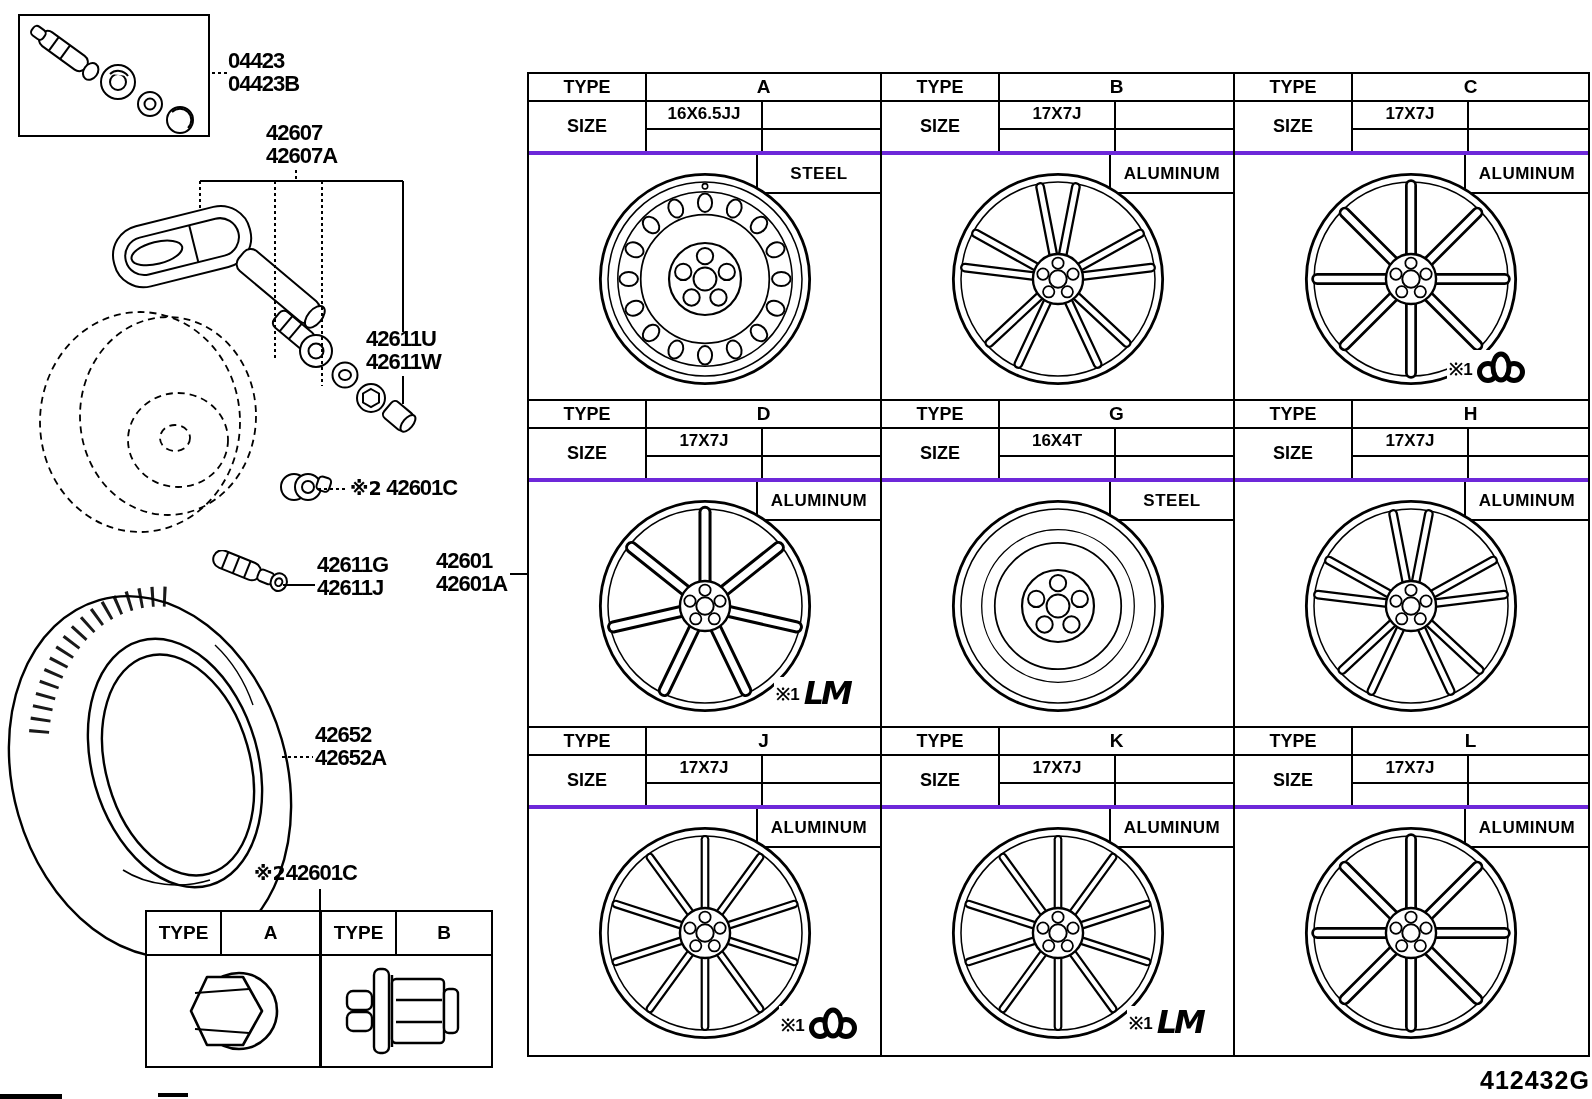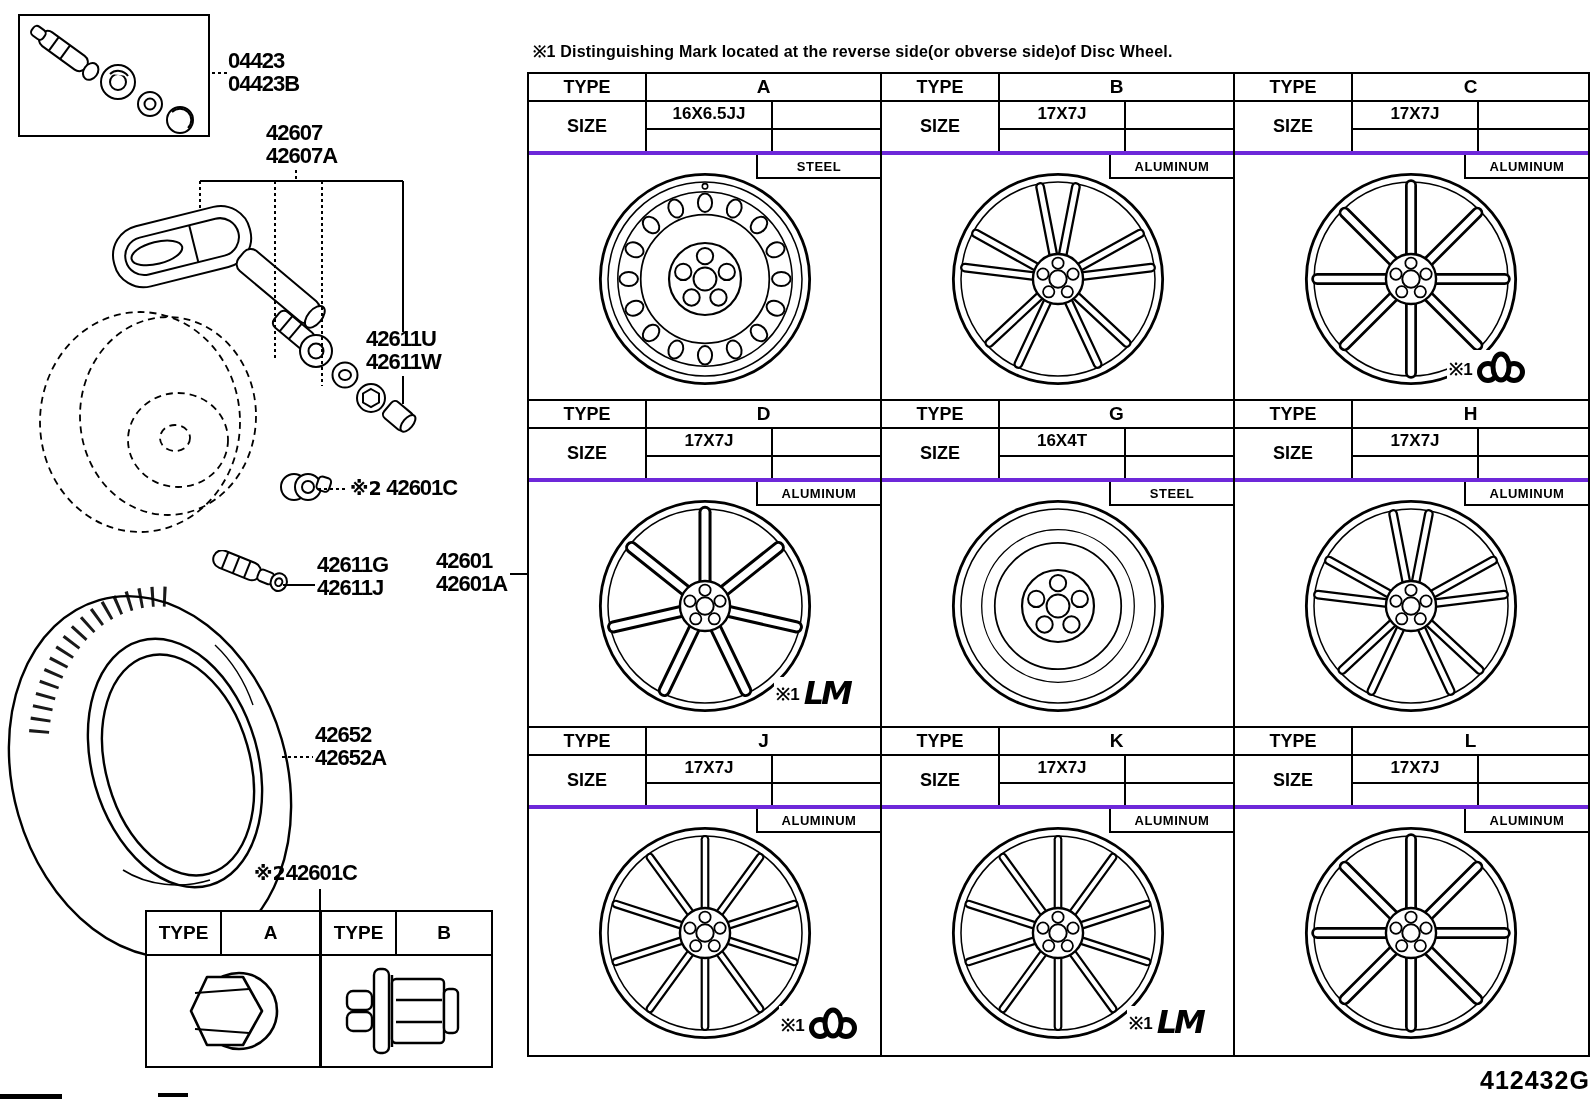--- a/index.html
+++ b/index.html
@@ -15,46 +15,45 @@
   
   #grid{position:absolute;left:527px;top:72px;width:1063px;height:985px;border:2px solid #000;background:#fff}
   .panel{position:absolute;width:353px;height:327px;background:#fff}
   .panel.br{border-right:2px solid #000}
   .panel.bb{border-bottom:2px solid #000}
   .hrow{height:28px;display:flex;border-bottom:2px solid #000;font-weight:bold;font-size:18px}
   .srow{height:53px;display:flex;border-bottom:4px solid #6d28d9;font-weight:bold;font-size:17px}
   .hlabel{width:118px;border-right:2px solid #000;display:flex;align-items:center;justify-content:center}
   .slabel{font-size:18px}
   .hletter{flex:1;display:flex;align-items:center;justify-content:center;font-size:19px}
-  .sval{width:126px;border-right:2px solid #000;position:relative;text-align:center;padding-top:2px}
+  .sval{width:116px;border-right:2px solid #000;position:relative;text-align:center;padding-top:2px}
   .sval::after{content:'';position:absolute;left:-2px;right:0;top:26px;border-top:2px solid #000}
   .sblank{flex:1;position:relative}
   .sblank::after{content:'';position:absolute;left:0;right:0;top:26px;border-top:2px solid #000}
-  .mat{position:absolute;right:0;top:81px;width:124px;height:24px;border-left:2px solid #000;border-bottom:2px solid #000;
-       display:flex;align-items:center;justify-content:center;font-weight:bold;font-size:13px;background:#fff;letter-spacing:0.5px}
+  .mat{position:absolute;right:0;top:81px;width:124px;height:39px;border-left:2px solid #000;border-bottom:2px solid #000;
+       display:flex;align-items:center;justify-content:center;font-weight:bold;font-size:17px;background:#fff;letter-spacing:0.5px}
   .wheel{position:absolute;left:67px;top:96px;width:218px;height:218px}
   .mark{position:absolute;display:flex;align-items:center;gap:4px;font-size:17px;font-weight:bold;background:#fff;padding:0 2px}
   .lm{font-family:"DejaVu Sans",sans-serif;font-weight:bold;font-style:italic;font-size:32px;letter-spacing:-3px;line-height:1}
   
   #nuttable{position:absolute;left:145px;top:910px;width:348px;height:158px;border:2px solid #000;display:flex;background:#fff}
   .nhalf{display:flex;flex-direction:column;height:100%}
   .nhalf.left{width:175px;border-right:3px solid #000}
   .nhalf.right{flex:1}
   .nhead{height:44px;display:flex;border-bottom:2px solid #000;font-weight:bold;font-size:19px}
   .nhl{width:75px;border-right:2px solid #000;display:flex;align-items:center;justify-content:center}
   .nhv{flex:1;display:flex;align-items:center;justify-content:center}
   .nbody{flex:1;display:flex;align-items:center;justify-content:center}
   .artifact{position:absolute;background:#000}
 </style>
 </head>
 <body>
 
 <div id="page">
 
-  <div class="abs note" style="left:533px;top:40px">※1 Distinguishing Mark located at the reverse side(or obverse side)of Disc Wheel.</div>
 
   <div class="abs" style="left:18px;top:14px;width:192px;height:123px;border:2px solid #000">
     <svg width="188" height="119" viewBox="0 0 188 119">
       <g stroke="#000" fill="#fff" stroke-width="2">
         <g transform="rotate(36 45 38)">
           <rect x="14" y="28" width="56" height="17" rx="8"></rect>
           <rect x="4" y="31" width="14" height="11" rx="4"></rect>
           <line x1="30" y1="28" x2="30" y2="45"></line>
             <line x1="44" y1="28" x2="44" y2="45"></line>
           <ellipse cx="76" cy="37" rx="7" ry="9"></ellipse>

